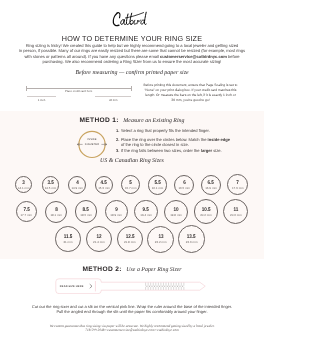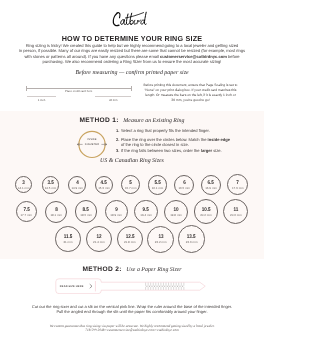--- a/index.html
+++ b/index.html
@@ -6,21 +6,21 @@
   body{width:264px;height:341px;background:#ffffff;
        font-family:"Liberation Sans",sans-serif;color:#3f3b3a;
        overflow:hidden;position:relative;
        -webkit-font-smoothing:antialiased;text-rendering:geometricPrecision;}
   .page{position:absolute;left:0;top:0;width:264px;height:341px;}
   .band{position:absolute;left:0;width:264px;top:110.5px;height:148.5px;background:#fdf8f6;}
 
   
   .logo{position:absolute;left:111px;top:10px;}
   .title{position:absolute;left:0;width:264px;top:34.9px;text-align:center;
-         font-size:7.2px;line-height:7.2px;letter-spacing:0.2px;font-weight:700;color:#231f20;}
+         font-size:7.2px;line-height:7.2px;letter-spacing:0.2px;font-weight:400;color:#231f20;}
   .intro{position:absolute;left:0;width:264px;top:43.2px;text-align:center;
          font-size:4.1px;line-height:5.3px;color:#3f3b3a;white-space:nowrap;}
   .intro b{font-weight:700;}
   .ital{font-family:"Liberation Serif",serif;font-style:italic;color:#231f20;}
   .bmeas{position:absolute;left:0;width:264px;top:70px;text-align:center;font-size:5.95px;line-height:6px;}
 
   
   .rulerwrap{position:absolute;left:26px;top:85.6px;width:105.4px;height:18px;}
   .rline{position:absolute;left:0;top:2.4px;width:105.4px;height:0.6px;background:#b5afad;}
   .rcap{position:absolute;top:0px;width:0.7px;height:5.2px;background:#b5afad;}

